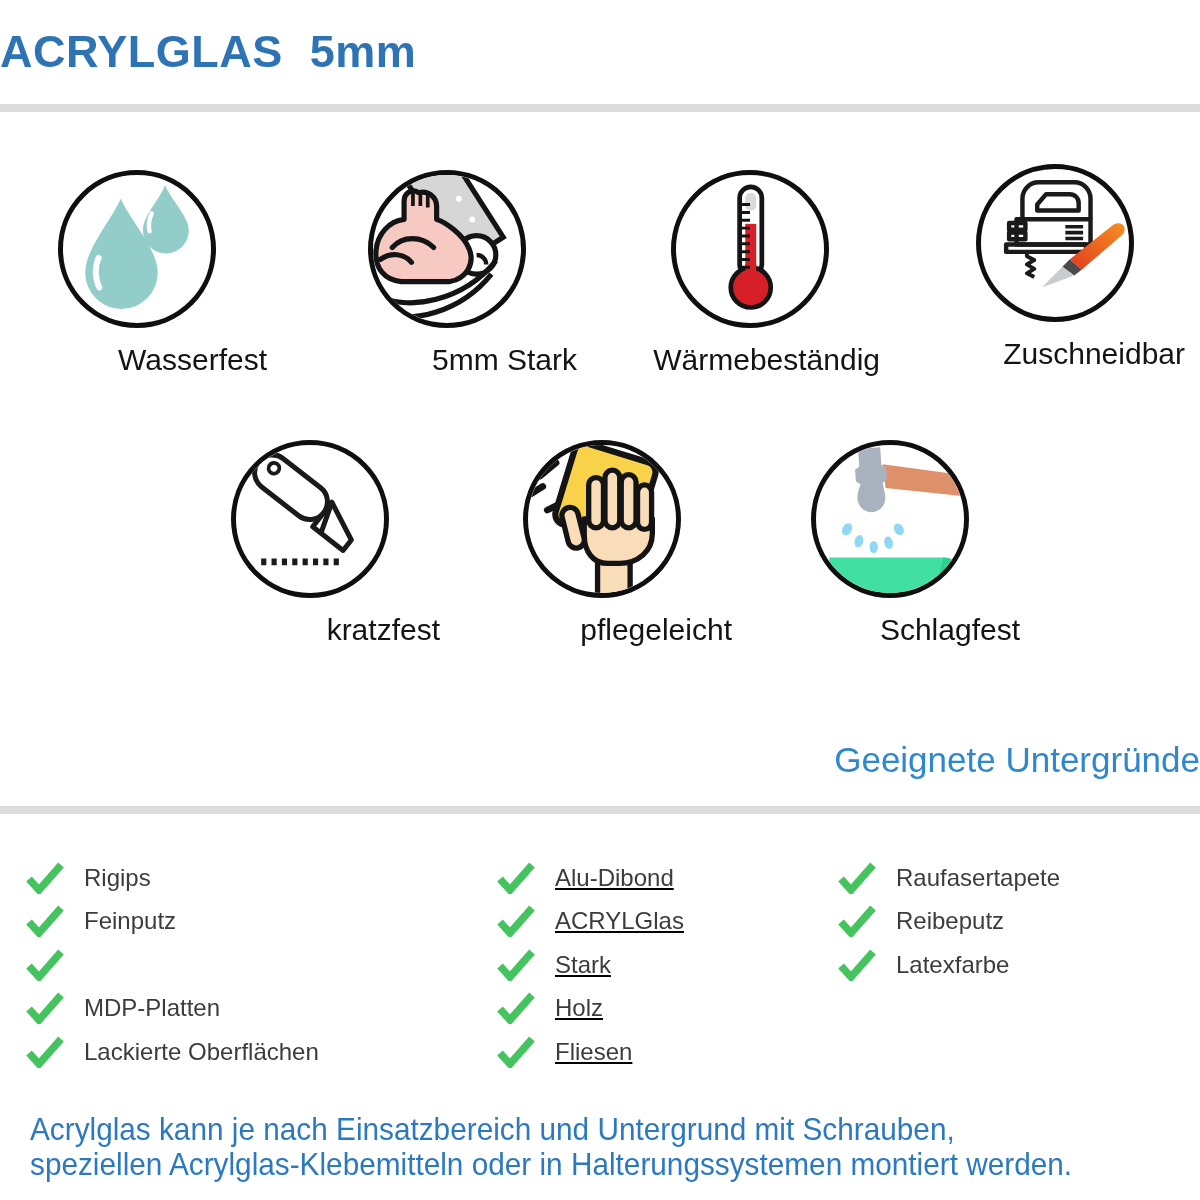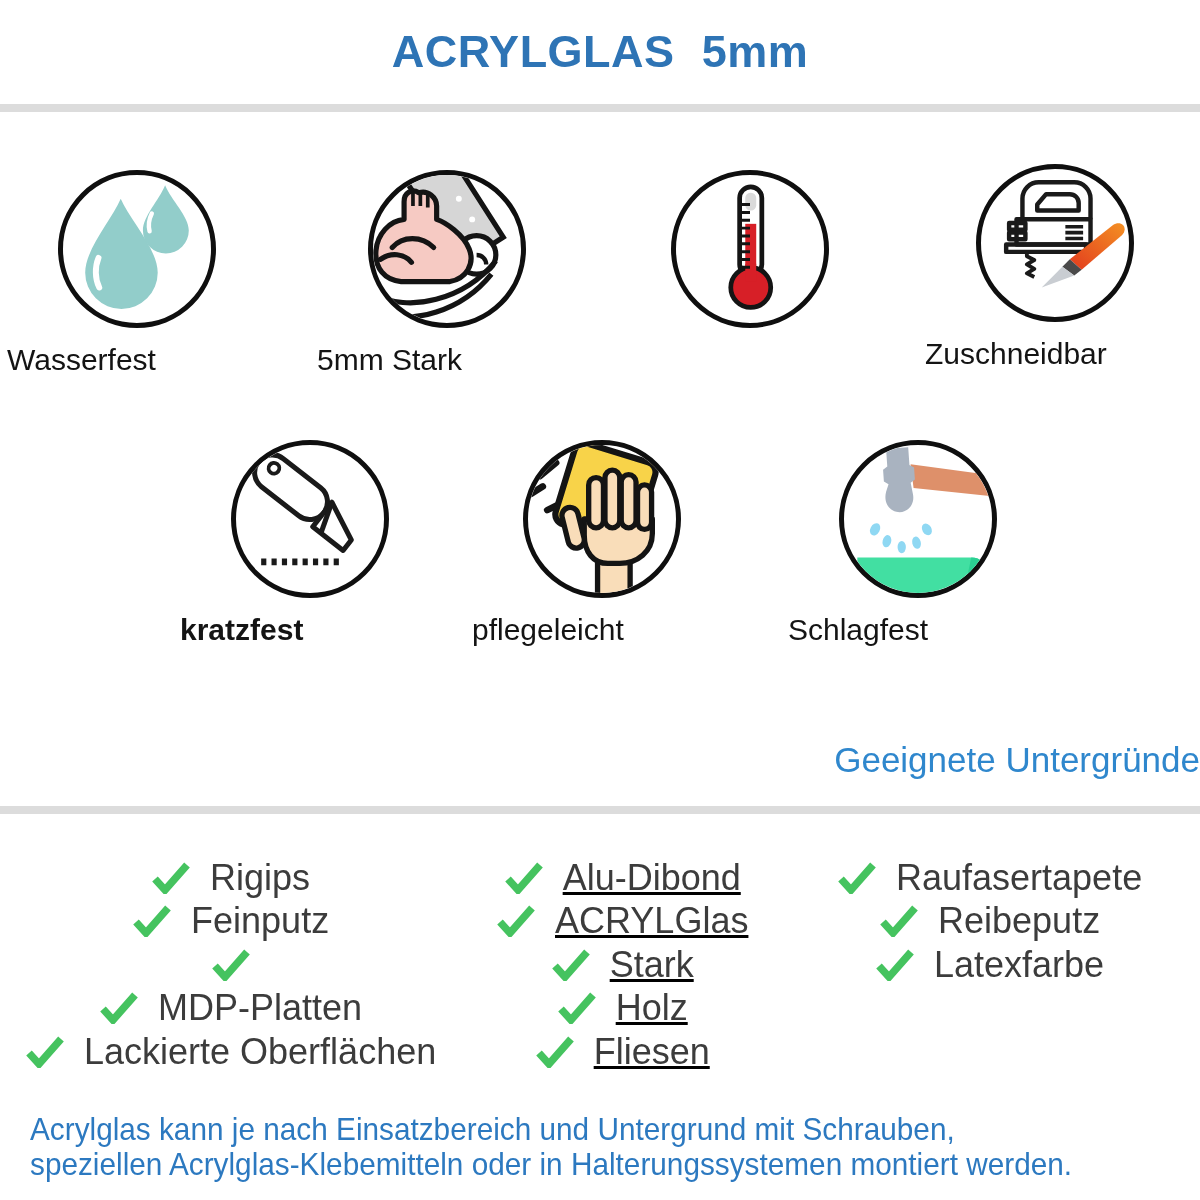--- a/index.html
+++ b/index.html
@@ -1,38 +1,38 @@
 <!DOCTYPE html>
 <html><head>
 <meta charset="utf-8">
 <style>
   html,body{margin:0;padding:0;}
   body{width:1200px;height:1200px;background:#ffffff;font-family:"Liberation Sans",sans-serif;}
   .page{position:relative;width:1200px;height:1200px;overflow:hidden;background:#fff;}
 
-  .title{position:absolute;top:26px;left:0;width:100%;text-align:center;
+  .title{position:absolute;top:26px;left:0;width:100%;text-align:left;
          font-size:45px;font-weight:600;color:#2e74b5;letter-spacing:.5px;word-spacing:14px;}
   .divider{position:absolute;left:0;width:1200px;height:8px;background:#dcdcdc;}
   #divider1{top:104px;} #divider2{top:806px;}
 
-  .feature{position:absolute;width:260px;text-align:left;}
+  .feature{position:absolute;width:260px;text-align:right;}
   .circle{width:148px;height:148px;border:5px solid #0f0f0f;border-radius:50%;
           background:#fff;margin:0 auto;overflow:hidden;}
   .circle svg{width:100%;height:100%;display:block;}
   .feature .label{margin-top:15px;font-size:30px;color:#141414;}
 
   #f1{left:7px;top:170px;} #f2{left:317px;top:170px;} #f3{left:620px;top:170px;} #f4{left:925px;top:164px;}
-  #f5{left:180px;top:440px;font-weight:bold;} #f6{left:472px;top:440px;} #f7{left:788px;top:440px;}
+  #f5{left:180px;top:440px;} #f6{left:472px;top:440px;} #f7{left:760px;top:440px;}
 
   .surfaces-heading{position:absolute;top:740px;left:0;width:100%;text-align:right;
                     font-size:35px;font-weight:500;color:#2f87cd;}
 
   .col{position:absolute;top:856px;list-style:none;margin:0;padding:0;}
   #col1{left:26px;} #col2{left:497px;text-decoration:underline;} #col3{left:838px;}
-  .col li{display:flex;align-items:center;height:43.5px;gap:20px;font-size:36px;color:#3c3c3c;justify-content:center;}
+  .col li{display:flex;align-items:center;height:43.5px;gap:20px;font-size:24px;color:#3c3c3c;}
   .check{flex:0 0 auto;width:38px;height:32px;}
   .check svg{width:38px;height:32px;display:block;}
 
   .footer{position:absolute;left:30px;top:1112px;color:#2c79c0;font-size:32px;line-height:35px;
           white-space:nowrap;transform:scaleX(.93);transform-origin:left top;}
 </style>
 </head>
 <body>
 
 <div class="page">
@@ -85,20 +85,21 @@
           <line x1="44.6" y1="30.6" x2="50" y2="30.6"></line>
             <line x1="44.6" y1="35.9" x2="50" y2="35.9"></line>
           <line x1="44.6" y1="41.2" x2="50" y2="41.2"></line>
             <line x1="44.6" y1="46.5" x2="50" y2="46.5"></line>
           <line x1="44.6" y1="51.8" x2="50" y2="51.8"></line>
             <line x1="44.6" y1="57.1" x2="50" y2="57.1"></line>
           <line x1="44.6" y1="62.4" x2="50" y2="62.4"></line>
         </g>
       </svg>
     </div>
+    <div class="label">Wärmebeständig</div>
   </div>
 
   <div class="feature" id="f4">
     <div class="circle">
       <svg viewBox="0 0 100 100">
         <defs>
           <linearGradient id="cutg" x1="0" y1="1" x2="1" y2="0">
             <stop offset="0" stop-color="#e23b1e"></stop>
               <stop offset="1" stop-color="#f49023"></stop>
           </linearGradient>

